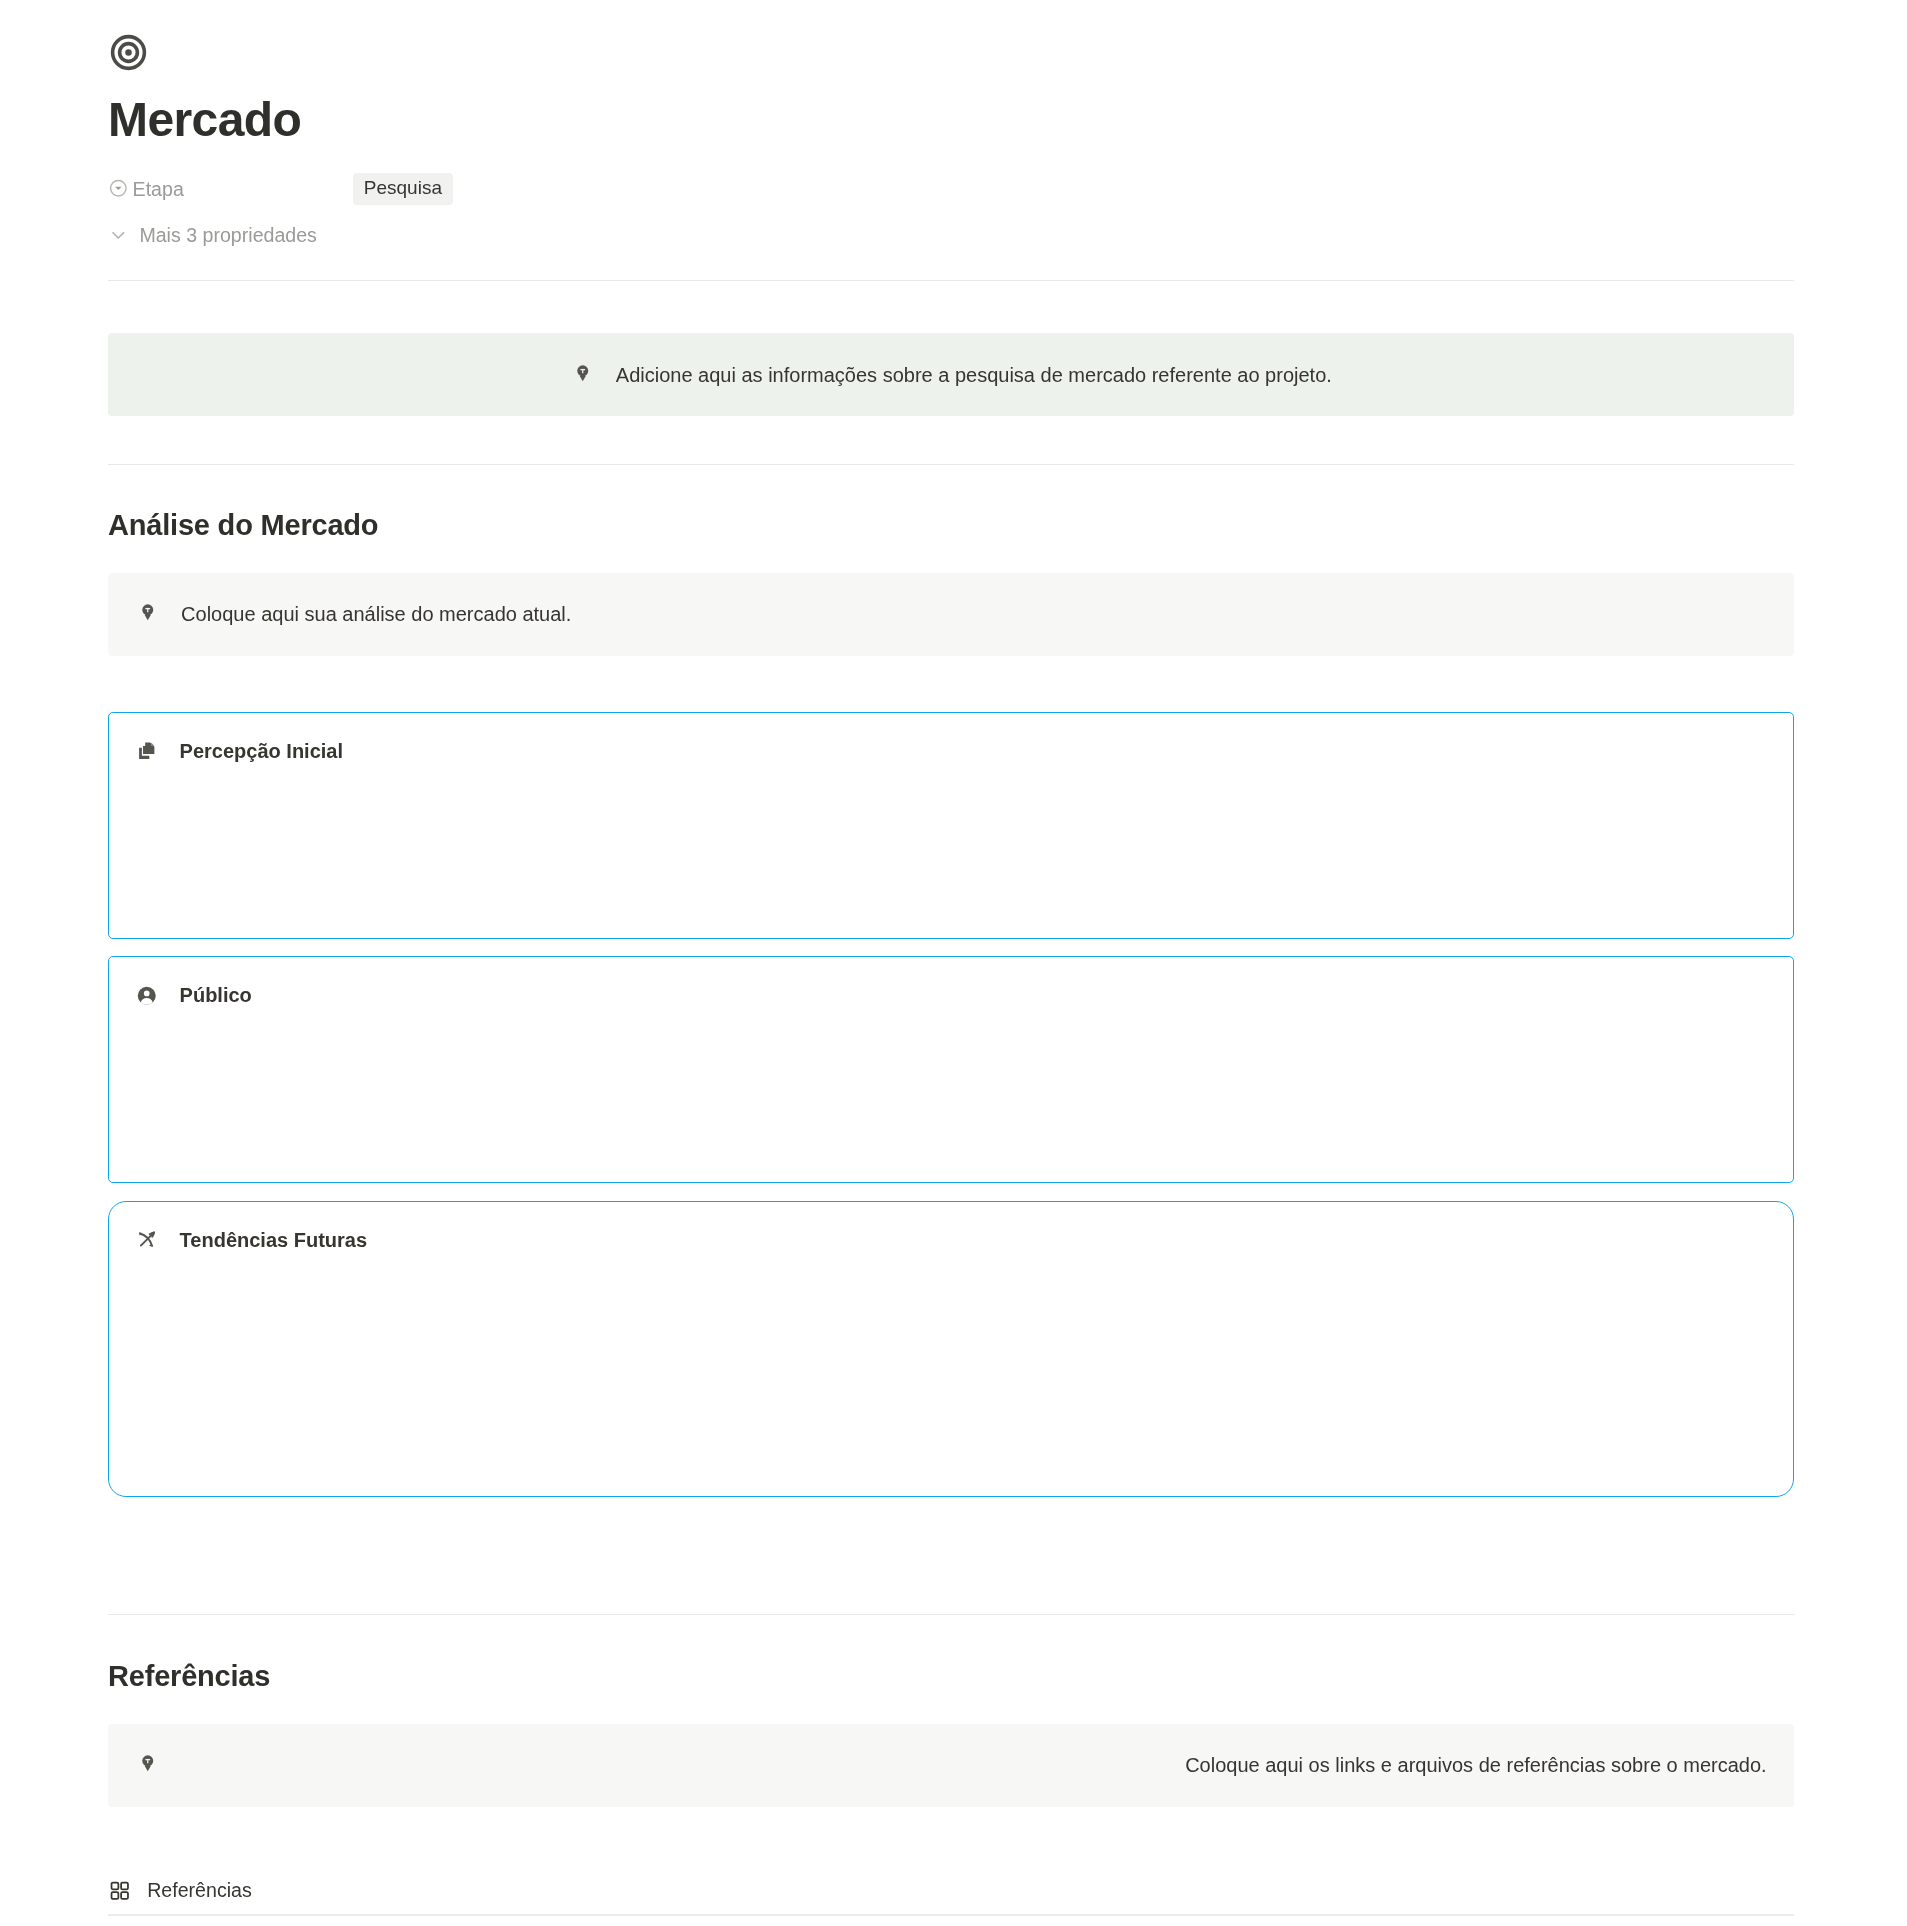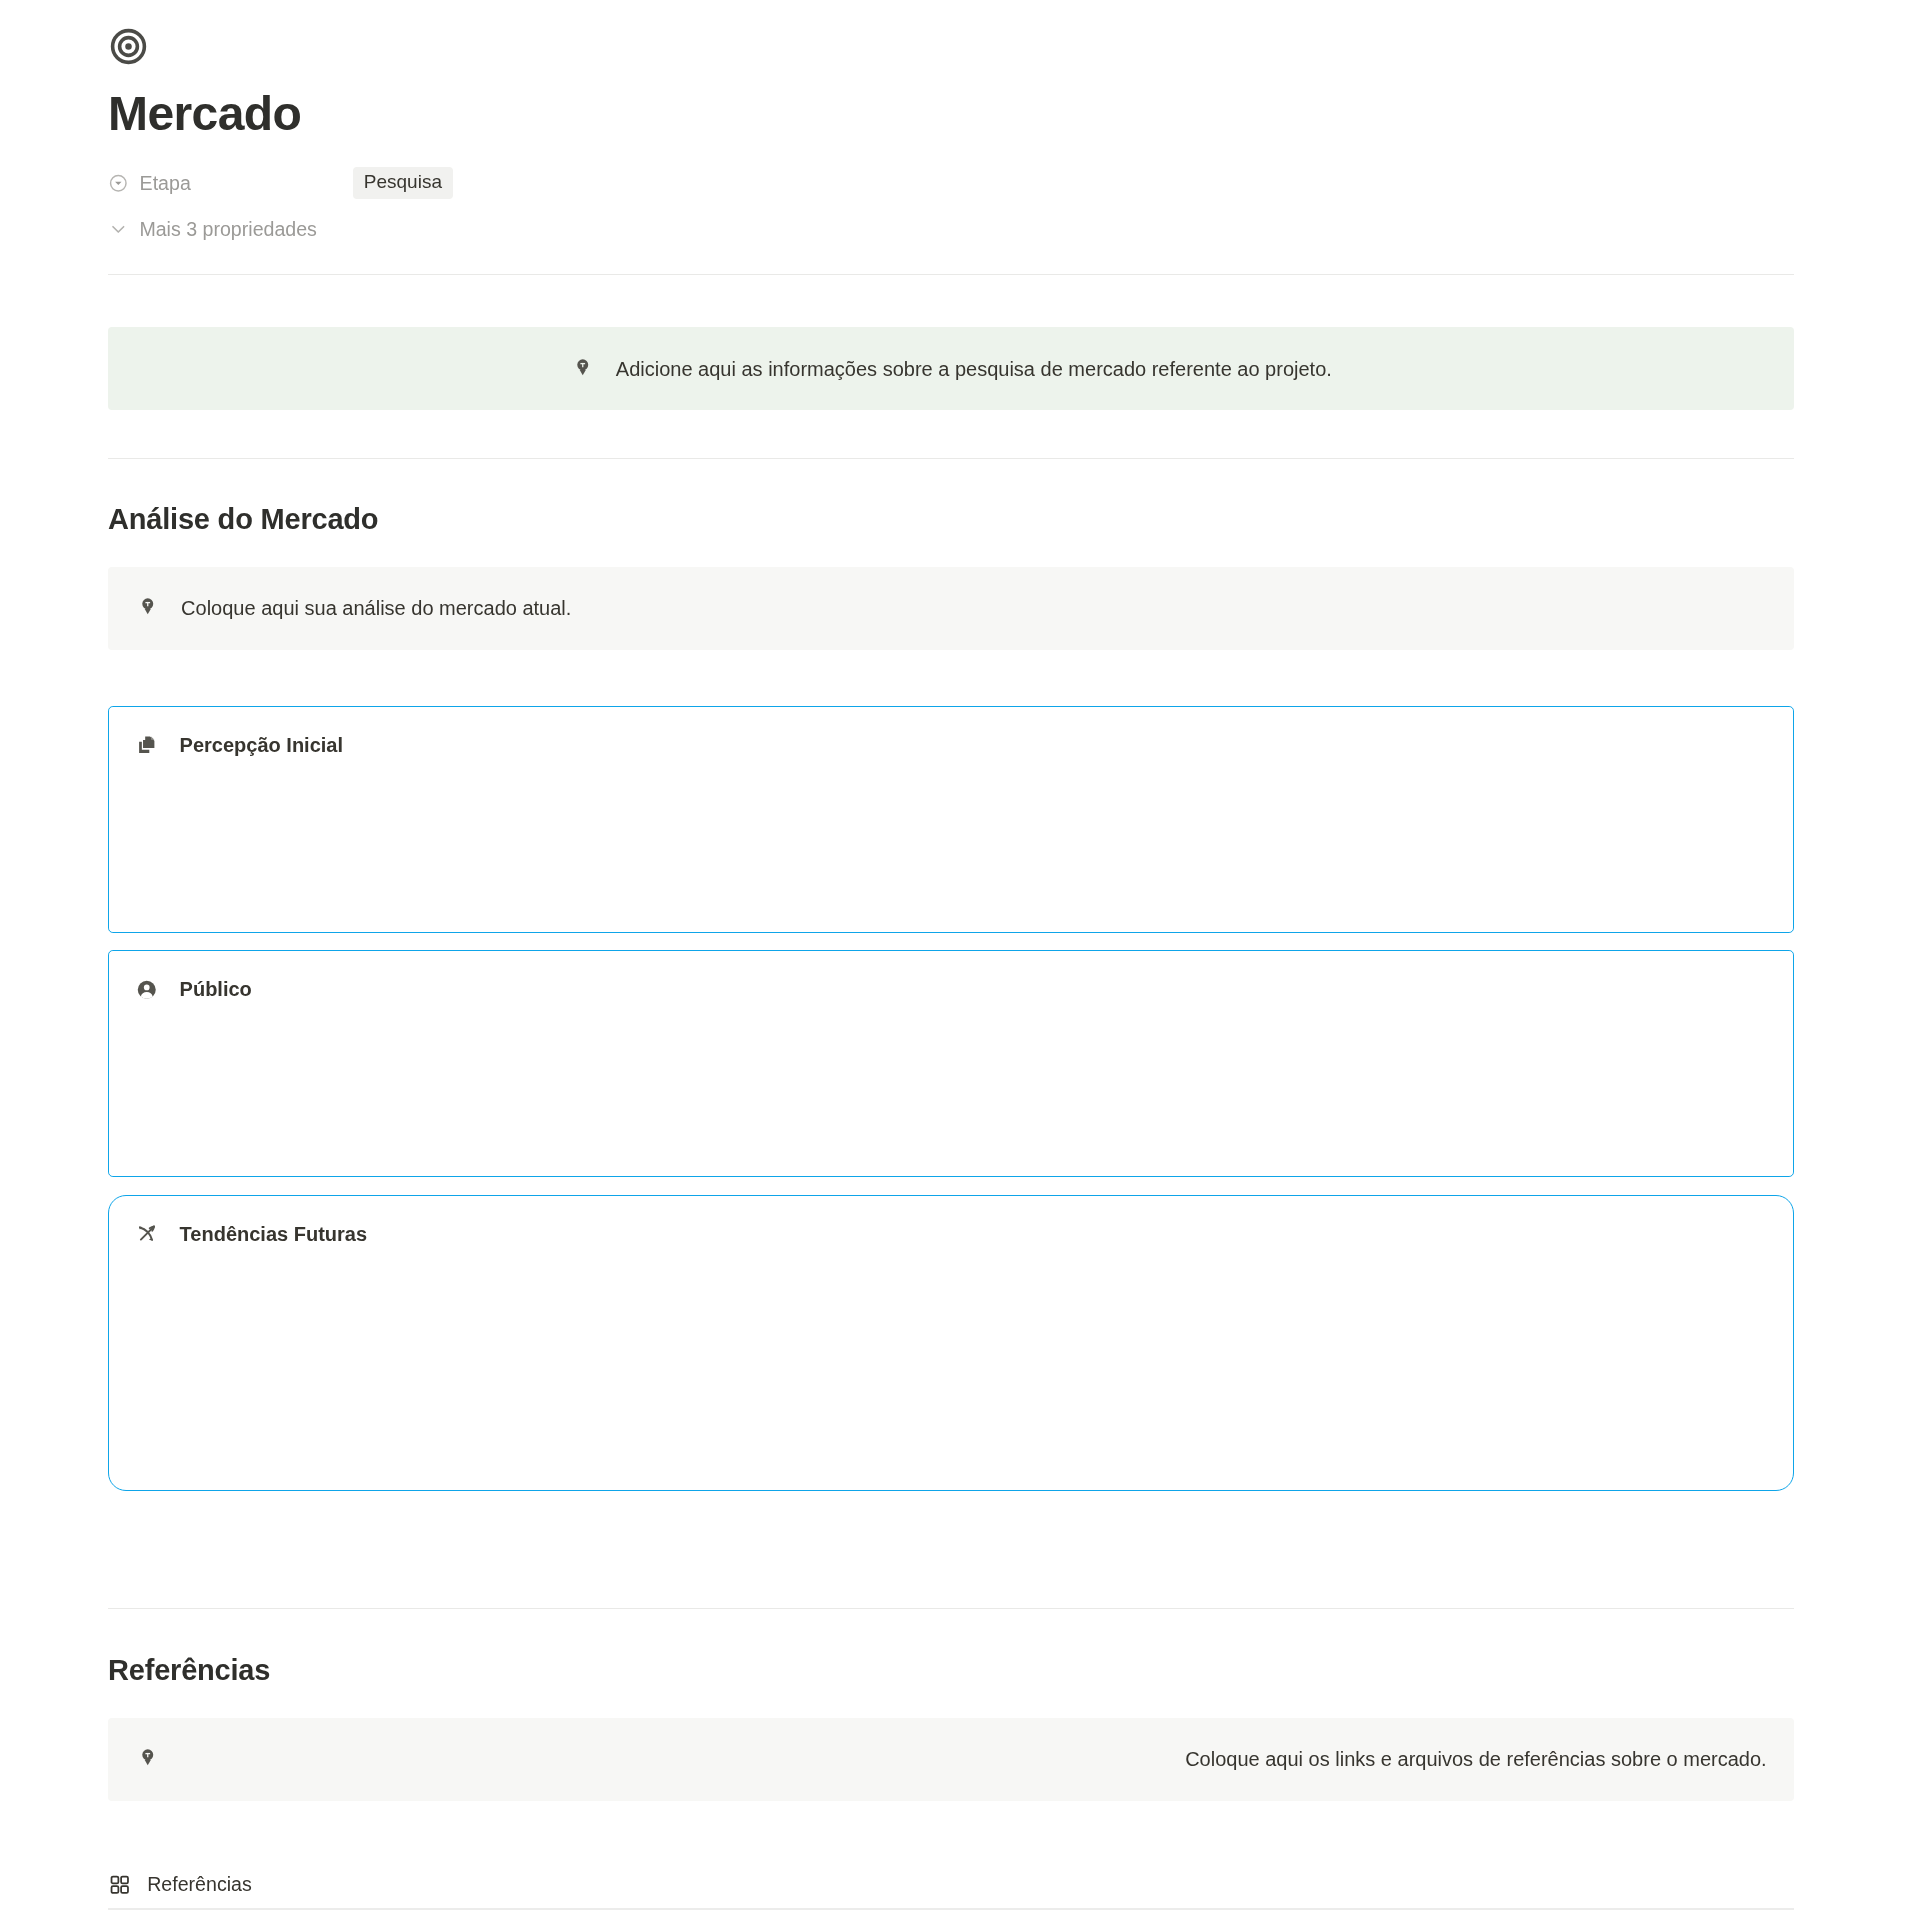--- a/index.html
+++ b/index.html
@@ -17,21 +17,21 @@
     position: relative;
     width: 1907px;
     height: 1927px;
     background: #ffffff;
   }
 
   
   .content {
     position: absolute;
     left: 108px;
-    top: 0;
+    top: 6px;
     width: 1686px;
   }
 
   
   .page-icon {
     margin-top: 25.5px;
     width: 41px;
     height: 41px;
     display: block;
   }
@@ -50,22 +50,21 @@
   .props { margin-top: 24.5px; }
 
   .prop-row {
     display: flex;
     align-items: center;
     height: 35px;
   }
 
   .prop-label {
     display: flex;
-    align-items: center;
-    gap: 11px;
+    gap: 4px;
     width: 245px;
     color: #9b9a97;
     font-size: 19.6px;
   }
 
   .prop-icon { width: 20.6px; height: 20.6px; flex: none; display:block; }
 
   .prop-value { display: flex; align-items: center; }
 
   .tag {

